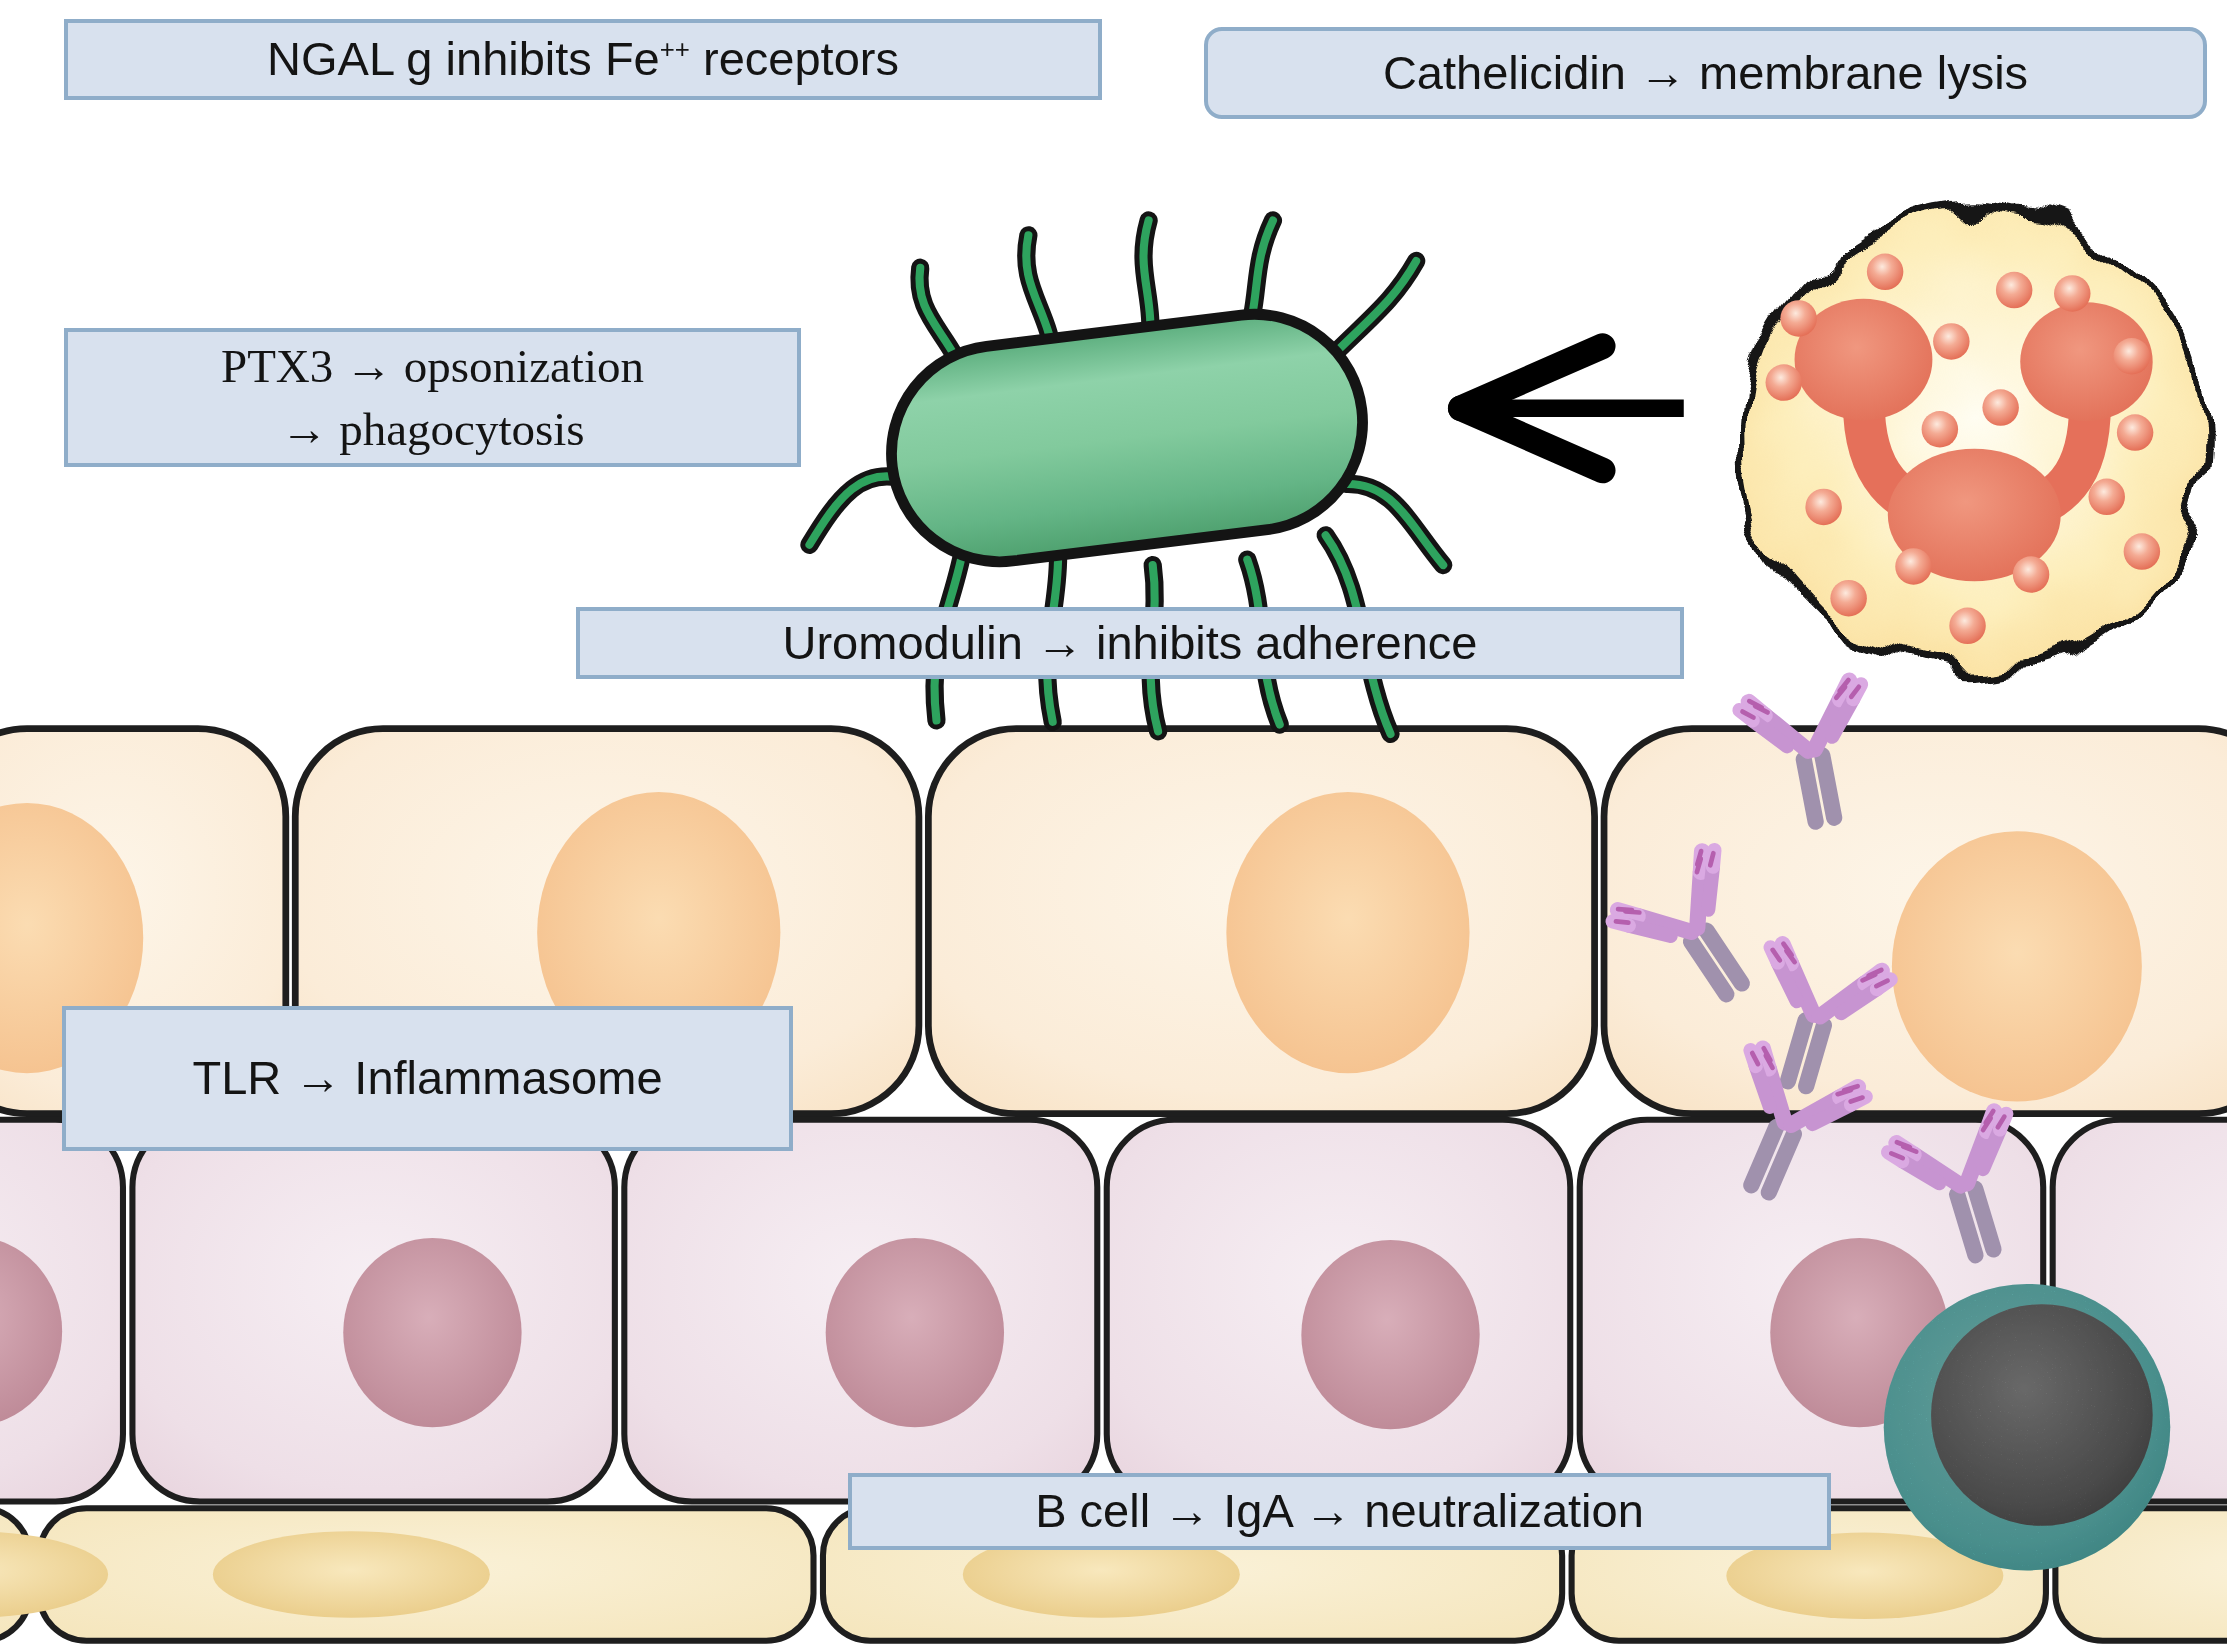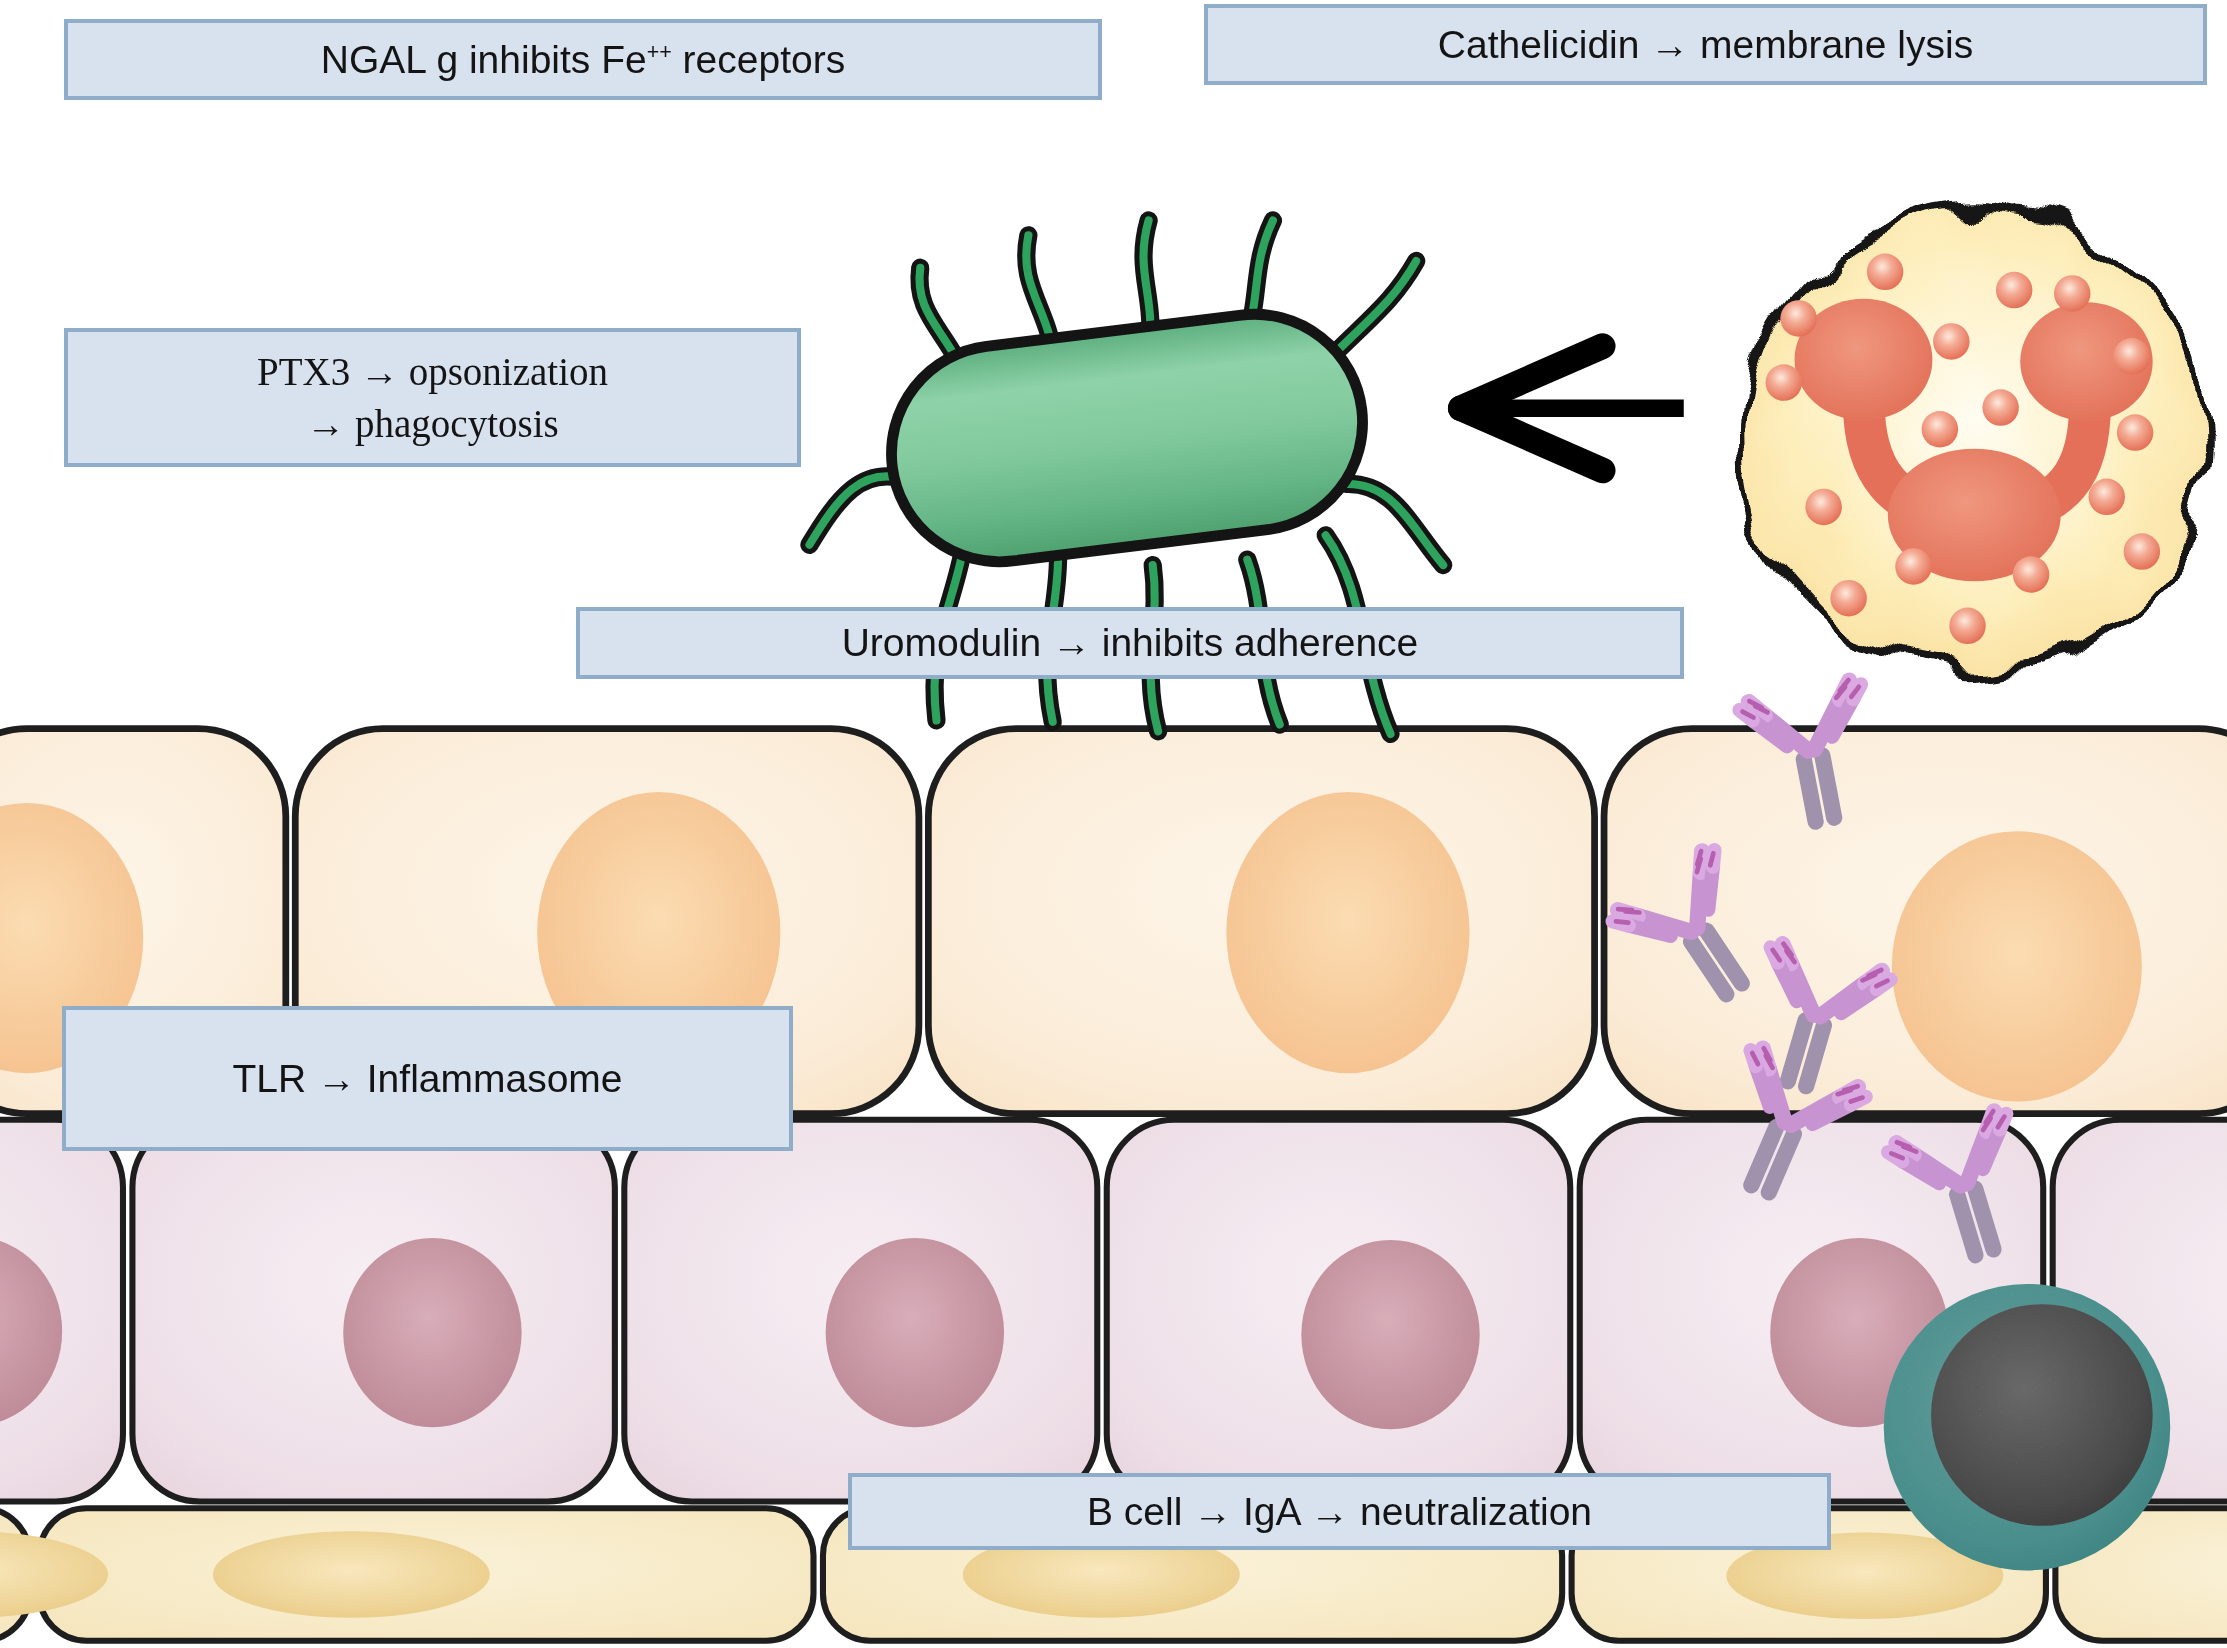--- a/index.html
+++ b/index.html
@@ -7,21 +7,21 @@
     position:relative;width:2227px;height:1649px;overflow:hidden;
     font-family:"Liberation Sans",sans-serif;
   }
   svg.scene{position:absolute;left:0;top:0;}
   .box{
     position:absolute;box-sizing:border-box;
     background:var(--box-fill,#d8e1ee);
     border:4px solid var(--box-border,#8fadc9);
     color:var(--label-text,#141414);
     display:flex;align-items:center;justify-content:center;
-    text-align:center;font-size:39px;line-height:1.32;
+    text-align:center;font-size:47px;line-height:1.32;
   }
   .box sup{font-size:55%;line-height:0;}
   
   .u-cell{fill:url(#umbCellGrad);stroke:#1e1e1e;stroke-width:10;}
   .p-cell{fill:url(#pinkCellGrad);stroke:#1e1e1e;stroke-width:9;}
   .y-cell{fill:url(#basalCellGrad);stroke:#1e1e1e;stroke-width:9;}
   .u-nuc{fill:url(#umbNucGrad);}
   .p-nuc{fill:url(#pinkNucGrad);}
   .y-nuc{fill:url(#basalNucGrad);}
   
@@ -256,21 +256,21 @@
     <line class="arrow-line" x1="2492" y1="604" x2="2200" y2="604" stroke-width="26"></line>
     <line class="arrow-line" x1="2162" y1="604" x2="2372" y2="512" stroke-width="38" stroke-linecap="round"></line>
     <line class="arrow-line" x1="2162" y1="604" x2="2372" y2="696" stroke-width="38" stroke-linecap="round"></line>
   </g>
 </svg>
 
 <div class="box" style="left:64px;top:19px;width:1038px;height:81px;">
   <span><span>NGAL g inhibits Fe</span><sup>++</sup><span> receptors</span></span>
 </div>
 
-<div class="box" style="left:1204px;top:4px;width:1003px;height:81px;">
+<div class="box" style="left:1204px;top:27px;width:1003px;height:92px;border-radius:18px;">
   <span>Cathelicidin → membrane lysis</span>
 </div>
 
 <div class="box" style="left:64px;top:328px;width:737px;height:139px;font-family:Liberation Serif, serif;">
   <span>
     <div>PTX3 → opsonization</div>
     <div>→ phagocytosis</div>
   </span>
 </div>
 

